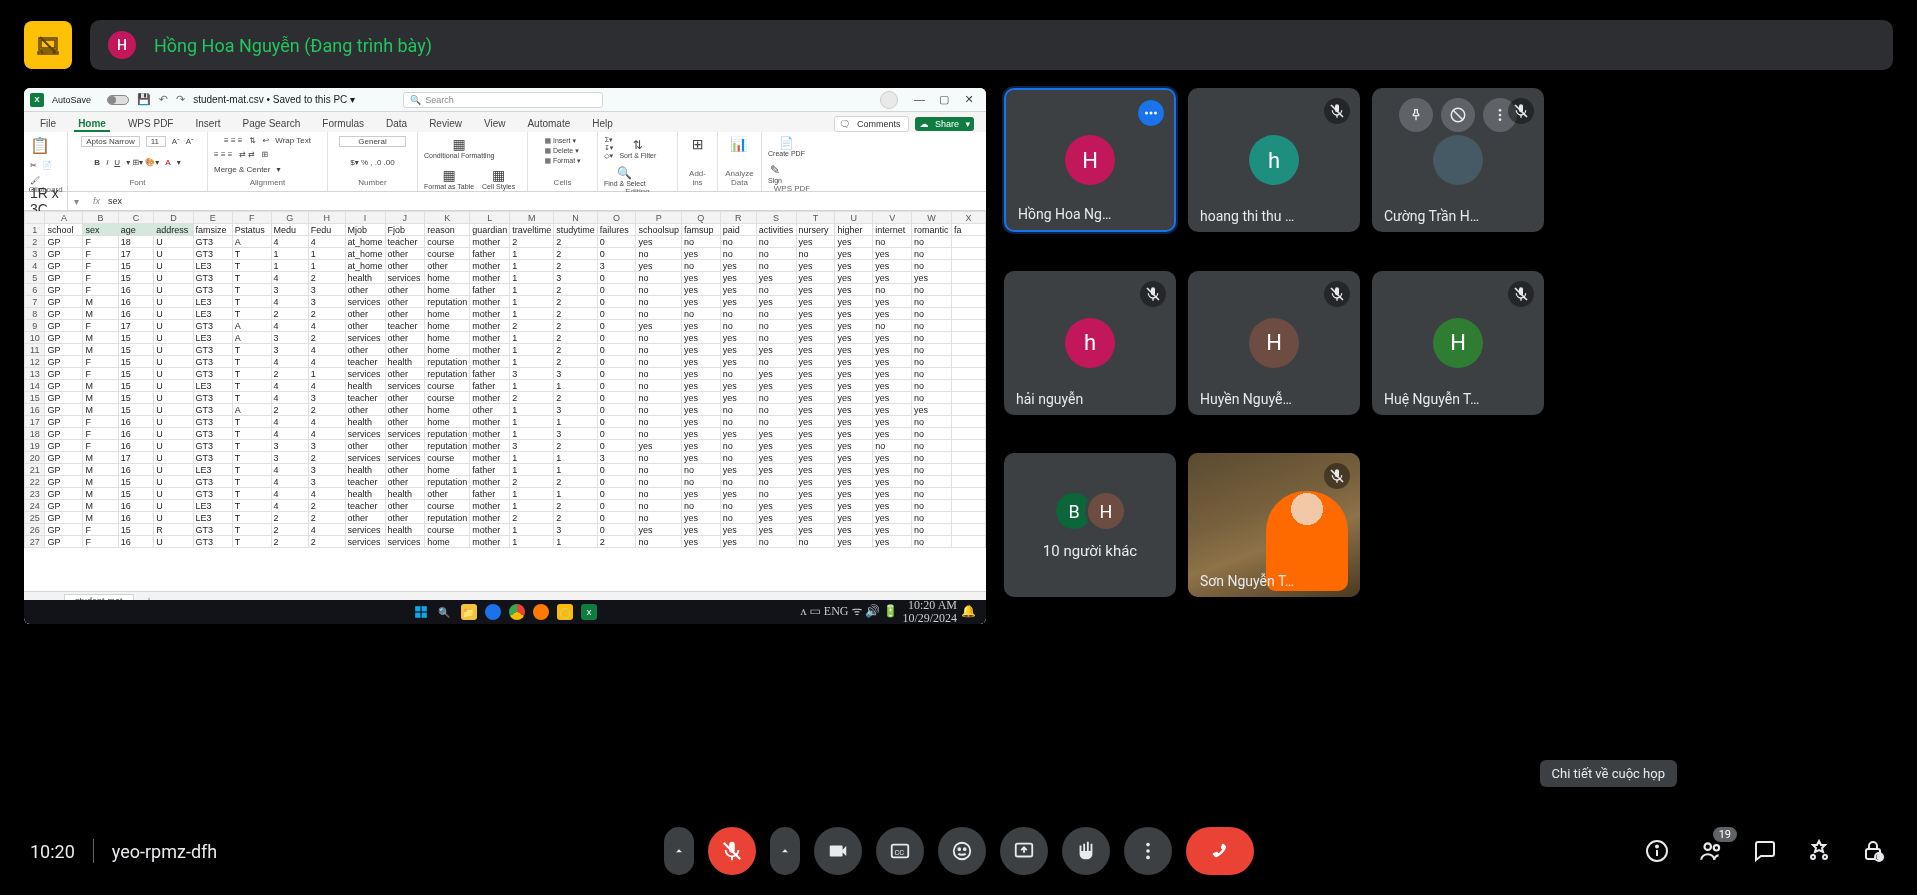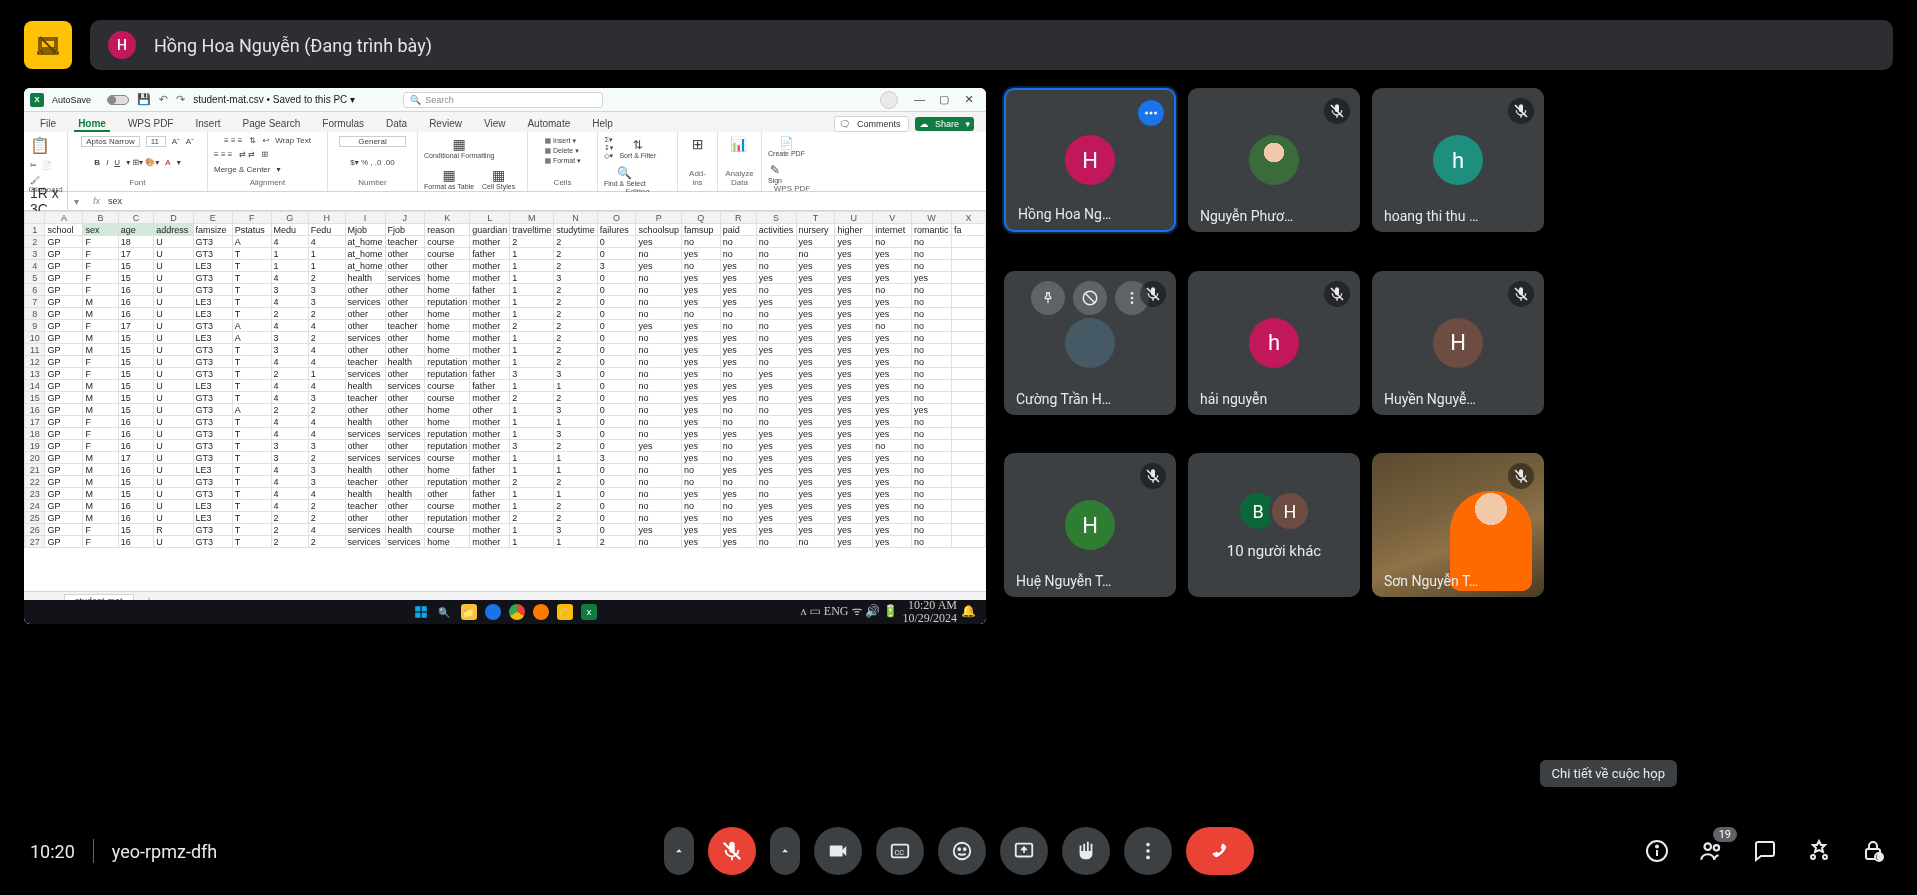--- a/index.html
+++ b/index.html
@@ -2,21 +2,21 @@
 <html><head>
 <meta charset="utf-8">
 <style>
 * { margin:0; padding:0; box-sizing:border-box; }
 body { font-family: 'Google Sans', Roboto, Arial, sans-serif; background:#000; color:#e8eaed; overflow:hidden; width:1917px; height:895px; position:relative; }
 .top-bar { display:flex; align-items:center; gap:18px; padding:20px 24px 0 24px; }
 .brand-chip { width:48px; height:48px; background:#ffc107; border-radius:8px; display:flex; align-items:center; justify-content:center; color:#5f4000; }
 .presenter-chip { background:#2d2e31; border-radius:10px; height:50px; display:flex; align-items:center; flex:1; padding:0 18px; gap:18px; }
 .avatar-sm { width:28px; height:28px; border-radius:50%; display:flex; align-items:center; justify-content:center; font-size:14px; font-weight:500; color:#fff; }
 .bg-pink { background:#c2185b; }
-.presenter-text { font-size:18px; color:#e5e5e5; }
+.presenter-text { font-size:18px; color:#22c55e; }
 .main-area { display:flex; gap:18px; padding:18px 24px 0 24px; }
 .share-panel { background:#f5f5f5; border-radius:6px; overflow:hidden; width:962px; height:536px; position:relative; }
 .excel-shell { width:100%; height:100%; display:flex; flex-direction:column; font-family:'Segoe UI', Arial, sans-serif; font-size:10px; color:#1a1a1a; }
 .excel-title-row { background:#f5fbfa; height:24px; display:flex; align-items:center; padding:0 6px; gap:8px; border-bottom:1px solid #d4d4d4; }
 .excel-title-row .x-logo { width:14px; height:14px; background:#107c41; color:#fff; font-size:8px; font-weight:bold; display:flex; align-items:center; justify-content:center; border-radius:2px; }
 .autosave { font-size:9px; display:flex; align-items:center; gap:16px;}
 .autosave .toggle { width:22px; height:10px; border:1px solid #888; border-radius:5px; position:relative; background:#ddd;}
 .autosave .toggle::before {content:""; position:absolute; width:8px; height:8px; background:#888; border-radius:50%; left:0; top:0;}
 .file-label { font-size:10px; color:#1a1a1a; }
 .qat-icon { color:#666; font-size:11px;}
@@ -1061,32 +1061,20 @@
         </div>
         <div class="mute-badge accent-pill" style="right:10px; top:10px; background:#1a73e8;">
           <svg width="18" height="18" viewBox="0 0 24 24" fill="#fff">
             <circle cx="6" cy="12" r="2"></circle>
             <circle cx="12" cy="12" r="2"></circle>
             <circle cx="18" cy="12" r="2"></circle>
           </svg>
         </div>
       </div>
       <div class="participant-tile">
-        <div class="pt-avatar" style="background:radial-gradient(circle at 50% 35%, #f2c9a8 10px, #3a6b3a 10px 100%);"></div>
-        <div class="pt-name">Nguyễn Phươ…</div>
-        <div class="mute-badge">
-          <svg width="16" height="16" viewBox="0 0 24 24" fill="#e8eaed">
-            <path d="M12 14a3 3 0 003-3V5a3 3 0 00-6 0v6a3 3 0 003 3z"></path>
-            <path d="M19 11a7 7 0 01-14 0" stroke="#e8eaed" stroke-width="2" fill="none"></path>
-            <line x1="12" y1="18" x2="12" y2="22" stroke="#e8eaed" stroke-width="2"></line>
-            <line x1="3" y1="3" x2="21" y2="21" stroke="#e8eaed" stroke-width="2.5"></line>
-          </svg>
-        </div>
-      </div>
-      <div class="participant-tile">
         <div class="pt-avatar bg-teal">h</div>
         <div class="pt-name">hoang thi thu …</div>
         <div class="mute-badge">
           <svg width="16" height="16" viewBox="0 0 24 24" fill="#e8eaed">
             <path d="M12 14a3 3 0 003-3V5a3 3 0 00-6 0v6a3 3 0 003 3z"></path>
             <path d="M19 11a7 7 0 01-14 0" stroke="#e8eaed" stroke-width="2" fill="none"></path>
             <line x1="12" y1="18" x2="12" y2="22" stroke="#e8eaed" stroke-width="2"></line>
             <line x1="3" y1="3" x2="21" y2="21" stroke="#e8eaed" stroke-width="2.5"></line>
           </svg>
         </div>

